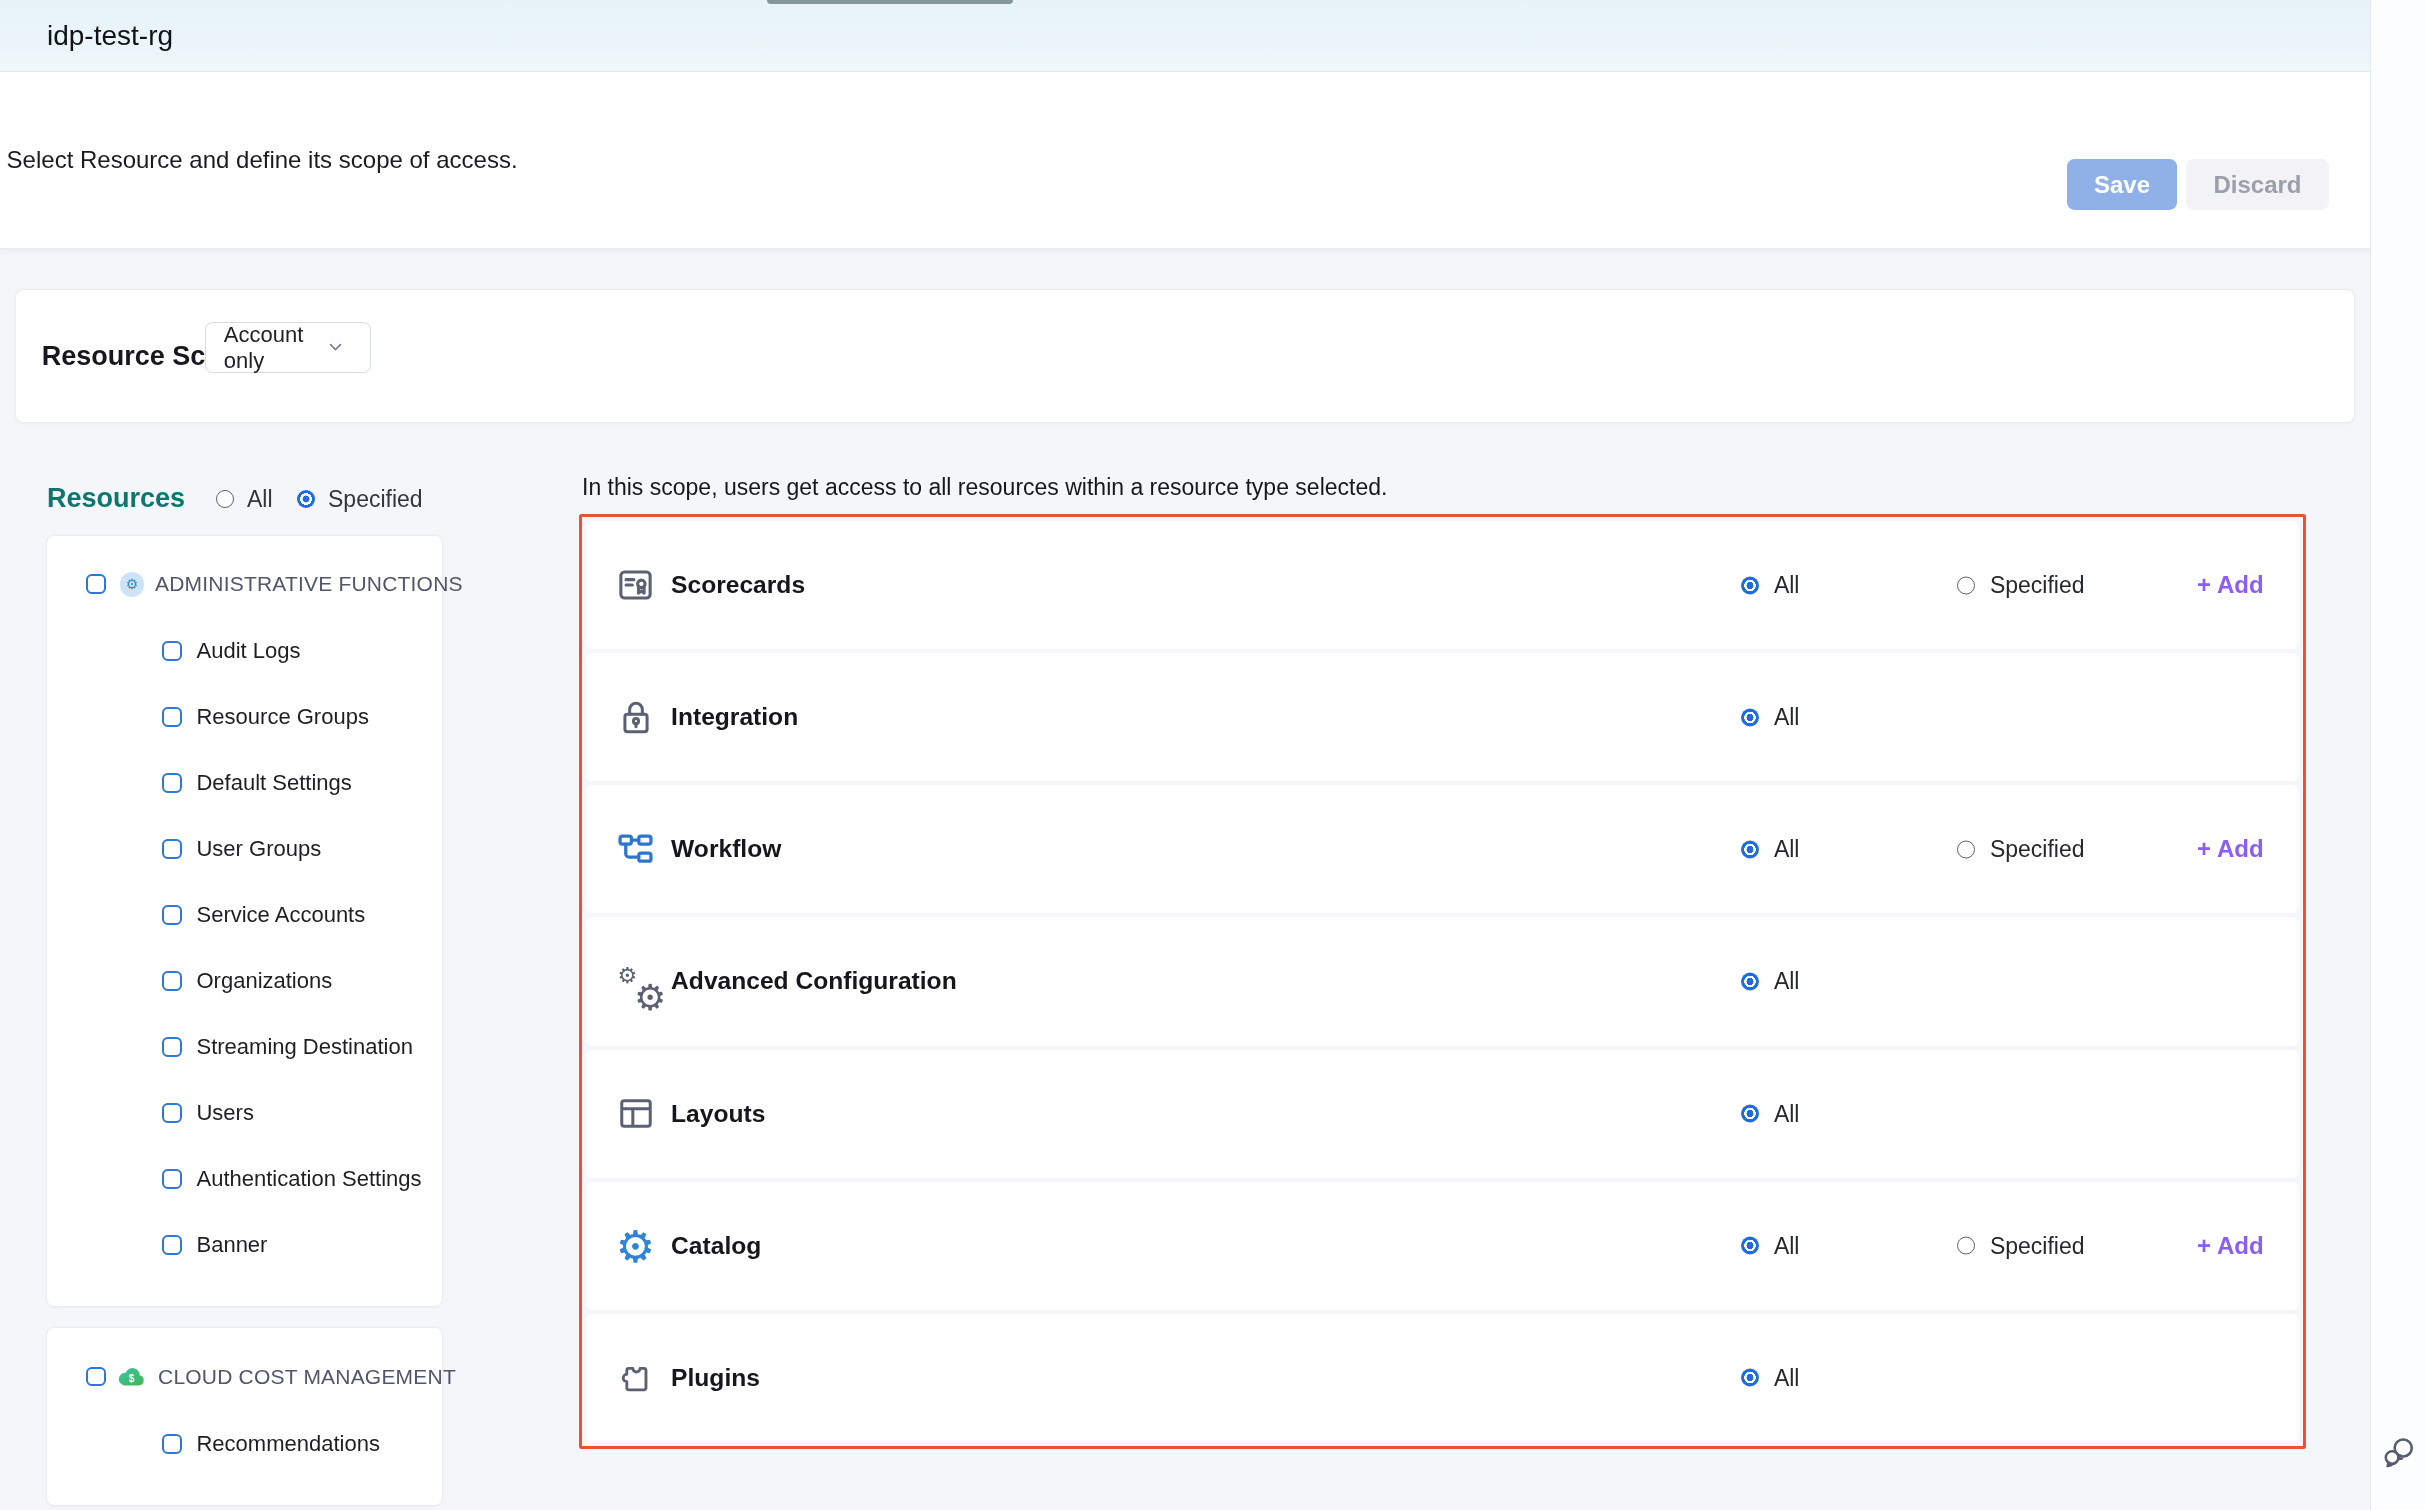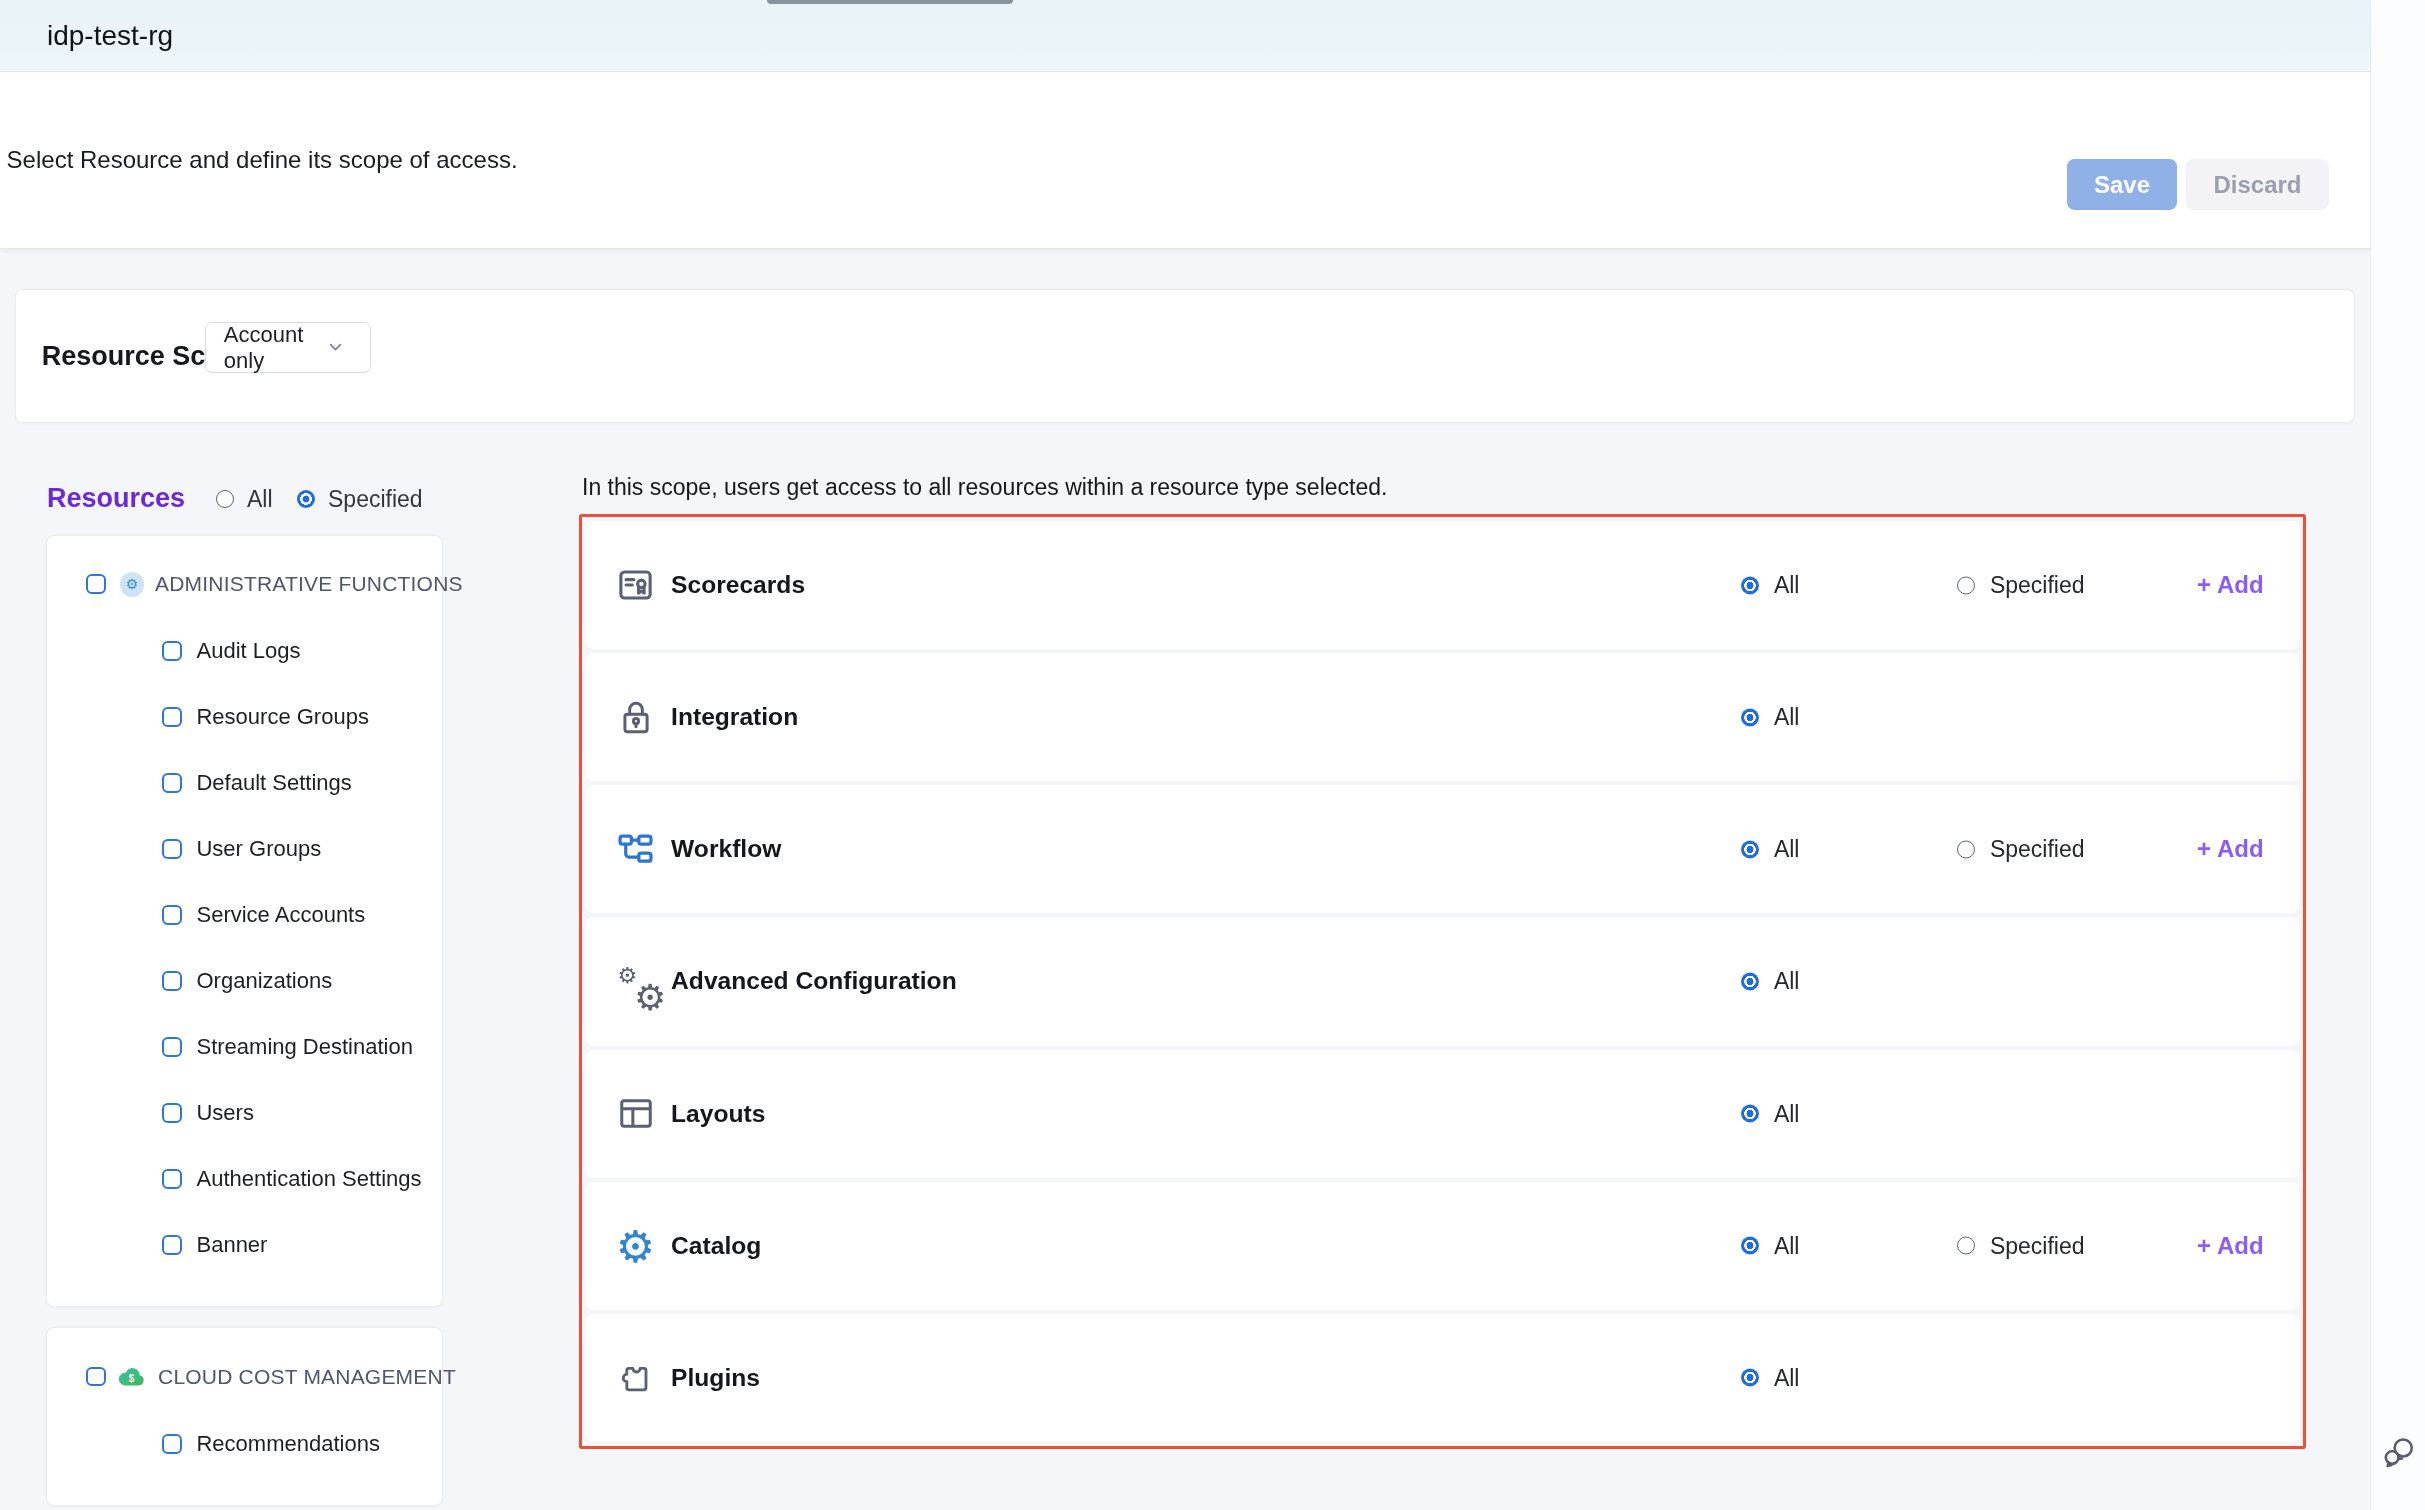--- a/index.html
+++ b/index.html
@@ -39,21 +39,21 @@
     box-shadow:0 0.8px 2.5px rgba(30,40,60,.04);}
   .scope-card{position:absolute;left:14.8px;top:289px;width:2340px;height:134px;}
   .scope-label{position:absolute;left:26px;top:50%;transform:translateY(-50%);
     font-size:27px;font-weight:700;color:#17181d;}
   .scope-select{position:absolute;left:189px;top:32px;width:166px;height:51px;
     background:#fff;border:0.8px solid #d7dae3;border-radius:7.4px;display:flex;
     align-items:center;justify-content:space-between;padding:0 28px 0 18px;cursor:pointer;}
   .scope-select-value{font-size:22px;color:#202127;}
   
   .res-header{position:absolute;left:0;top:481px;height:38px;width:492px;}
-  .res-title{position:absolute;left:47px;top:1.6px;font-size:27px;font-weight:700;color:#6d28d9;}
+  .res-title{position:absolute;left:47px;top:1.6px;font-size:27px;font-weight:700;color:#0f766e;}
   .radio{width:18px;height:18px;border-radius:50%;flex:0 0 auto;}
   .radio.off{border:1.6px solid #5c6174;background:#fff;}
   .radio.on{background:radial-gradient(circle,var(--radio-blue,#1e6ce2) 0 3.4px,#fff 3.6px 5.7px,var(--radio-blue,#1e6ce2) 5.9px 9px);}
   .rgroup{position:absolute;top:4.9px;display:flex;align-items:center;gap:13px;}
   .rg-all{left:216px;}
   .rg-spec{left:297px;}
   .rlabel{font-size:23px;color:#34353d;}
   .res-cards{position:absolute;left:46px;top:535px;width:397px;display:flex;
     flex-direction:column;gap:19.7px;}
   .group-card{padding:36px 0 28px 0;}

